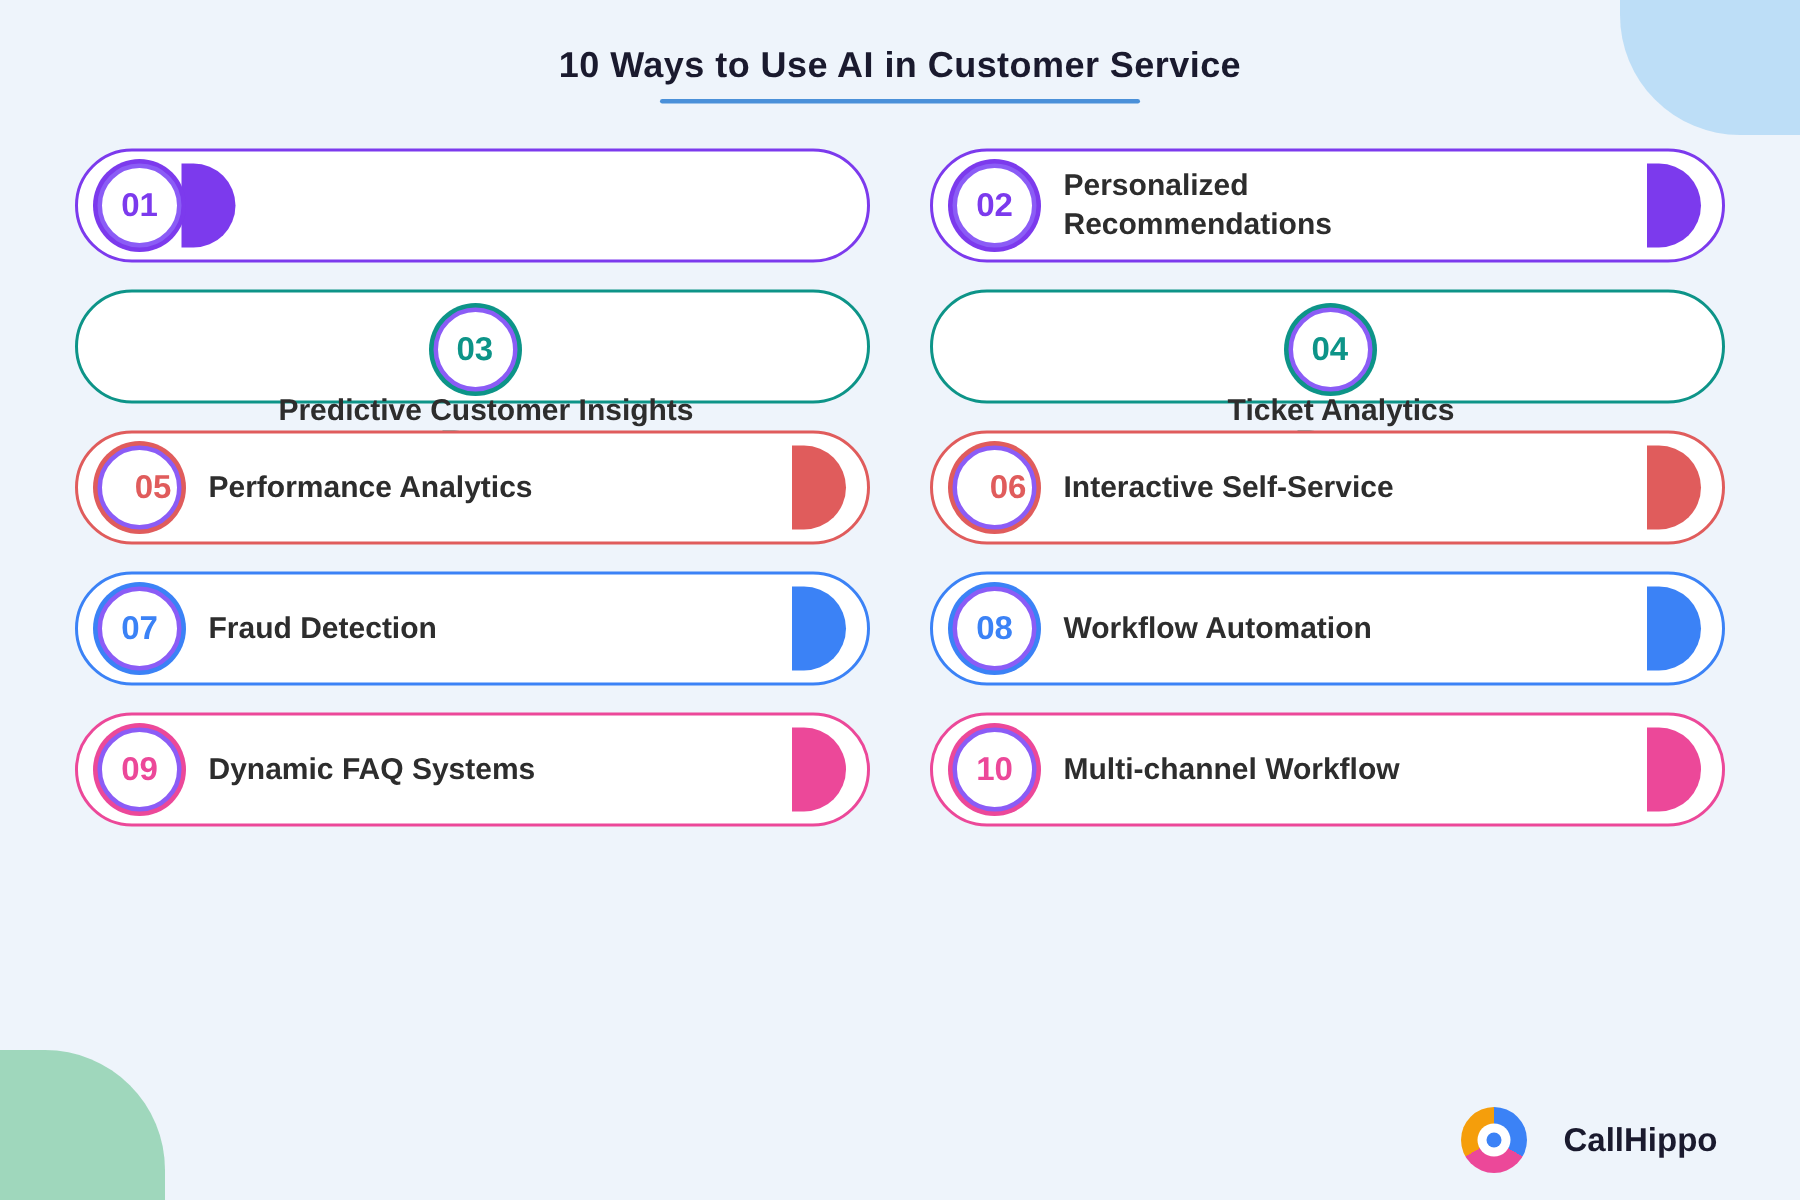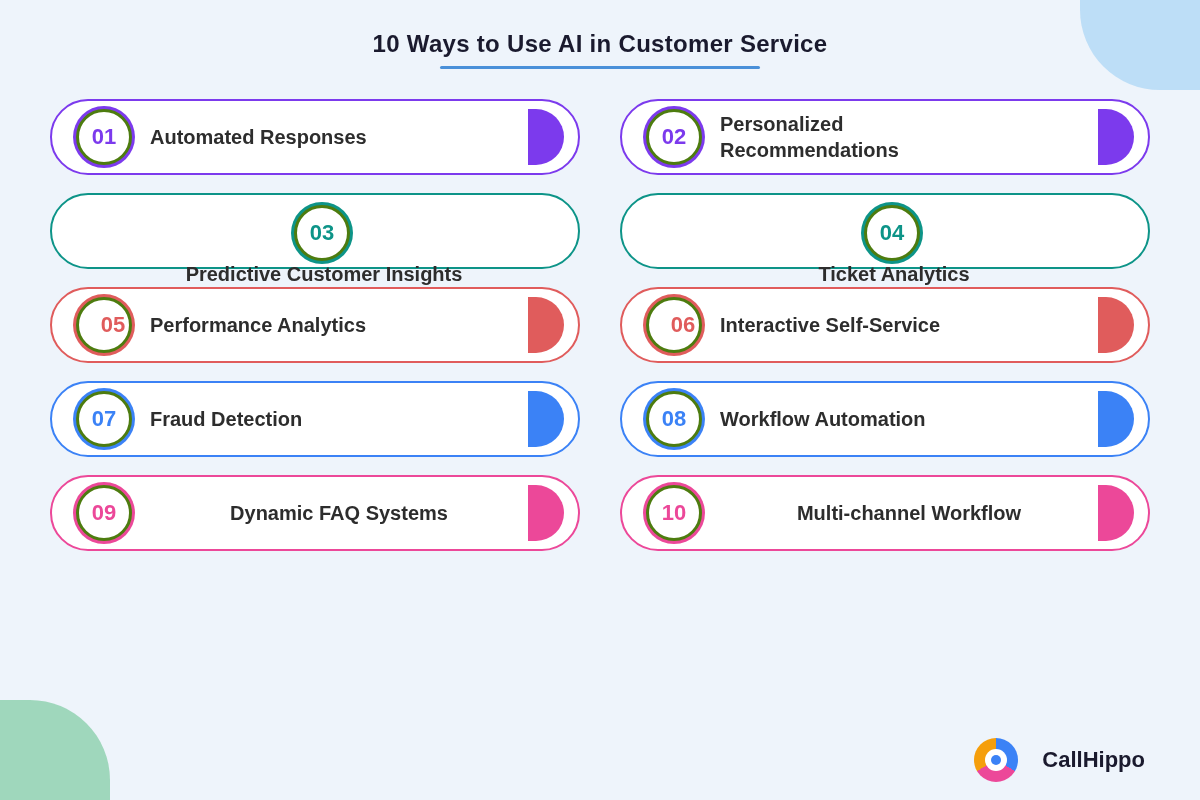--- a/index.html
+++ b/index.html
@@ -78,25 +78,25 @@
       width: 56px;
       height: 56px;
       border-radius: 50%;
       display: flex;
       align-items: center;
       justify-content: center;
       font-size: 22px;
       font-weight: 800;
       color: white;
       flex-shrink: 0;
-      border: 3px solid #4d7c0f;
+      border: 3px solid #8b5cf6;
       box-shadow: 0 0 0 3px currentColor;
       position: relative;
       z-index: 2;
-      margin-left: 14px;
+      margin-left: 3px;
     }
 
     .item-card .item-label {
       flex: 1;
       font-size: 20px;
       font-weight: 600;
       color: #2d2d2d;
       padding-left: 18px;
       line-height: 1.3;
     }
@@ -168,21 +168,20 @@
       box-shadow: 0 0 0 3px #3b82f6;
     }
     .color-blue .number-circle span { color: #3b82f6; }
     .color-blue .tail-decoration {
       background: #3b82f6;
     }
 
     
     .color-pink .item-card {
       border: 2px solid #ec4899;
-      text-align: center;
     }
     .color-pink .number-circle {
       background: white;
       color: #ec4899;
       box-shadow: 0 0 0 3px #ec4899;
     }
     .color-pink .number-circle span { color: #ec4899; }
     .color-pink .tail-decoration {
       background: #ec4899;
     }
@@ -245,21 +244,20 @@
     <div class="title-underline"></div>
   </div>
 
   <div class="items-grid" id="items-grid">
 
   <div class="card-wrapper color-purple">
         <div class="item-card">
           <div class="number-circle">
             <span>01</span>
           </div>
-          <div class="item-label">Automated Responses</div>
           <div class="tail-decoration"></div>
         </div>
       </div>
       <div class="card-wrapper color-purple">
         <div class="item-card">
           <div class="number-circle">
             <span>02</span>
           </div>
           <div class="item-label">Personalized<br>Recommendations</div>
           <div class="tail-decoration"></div>

